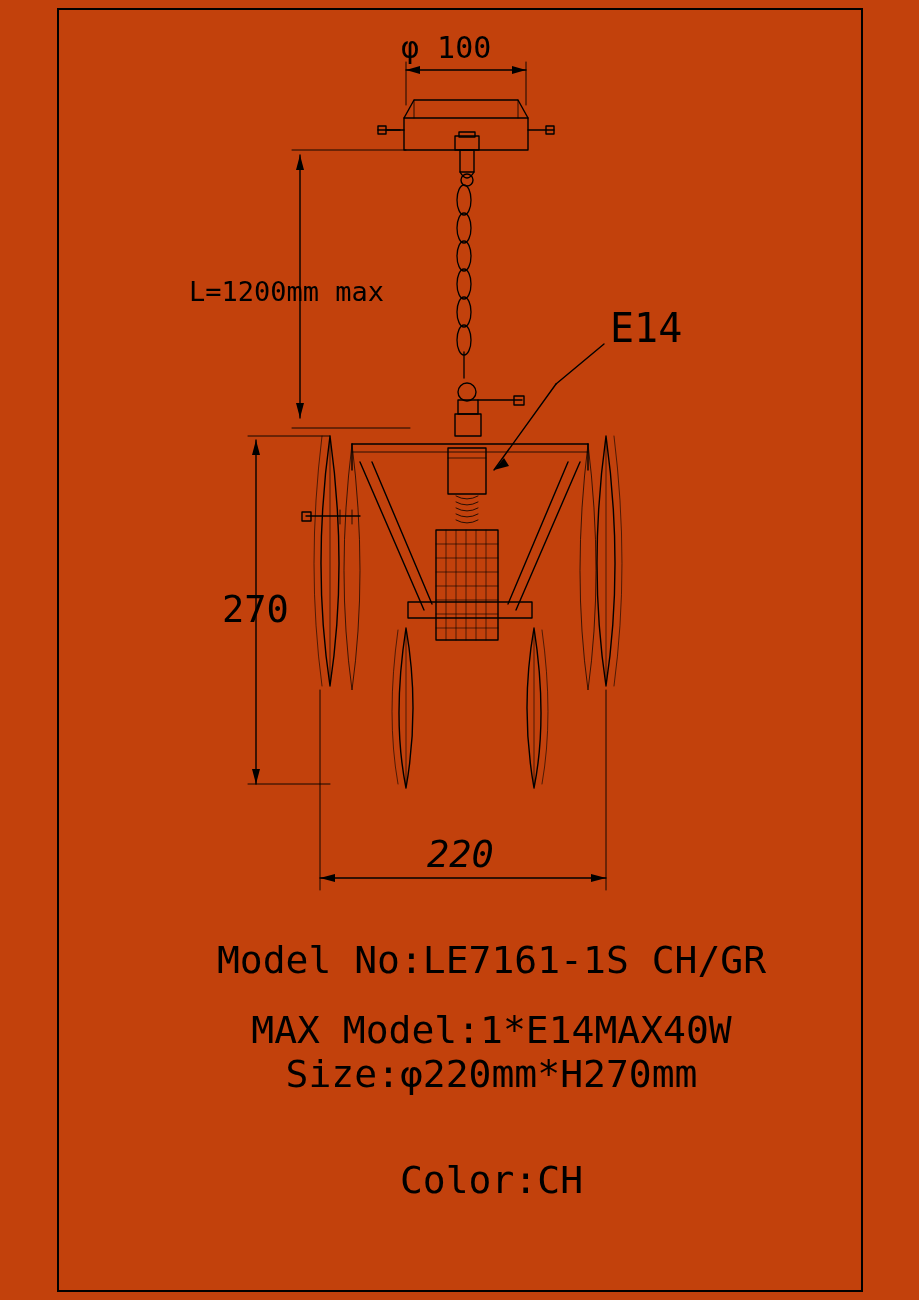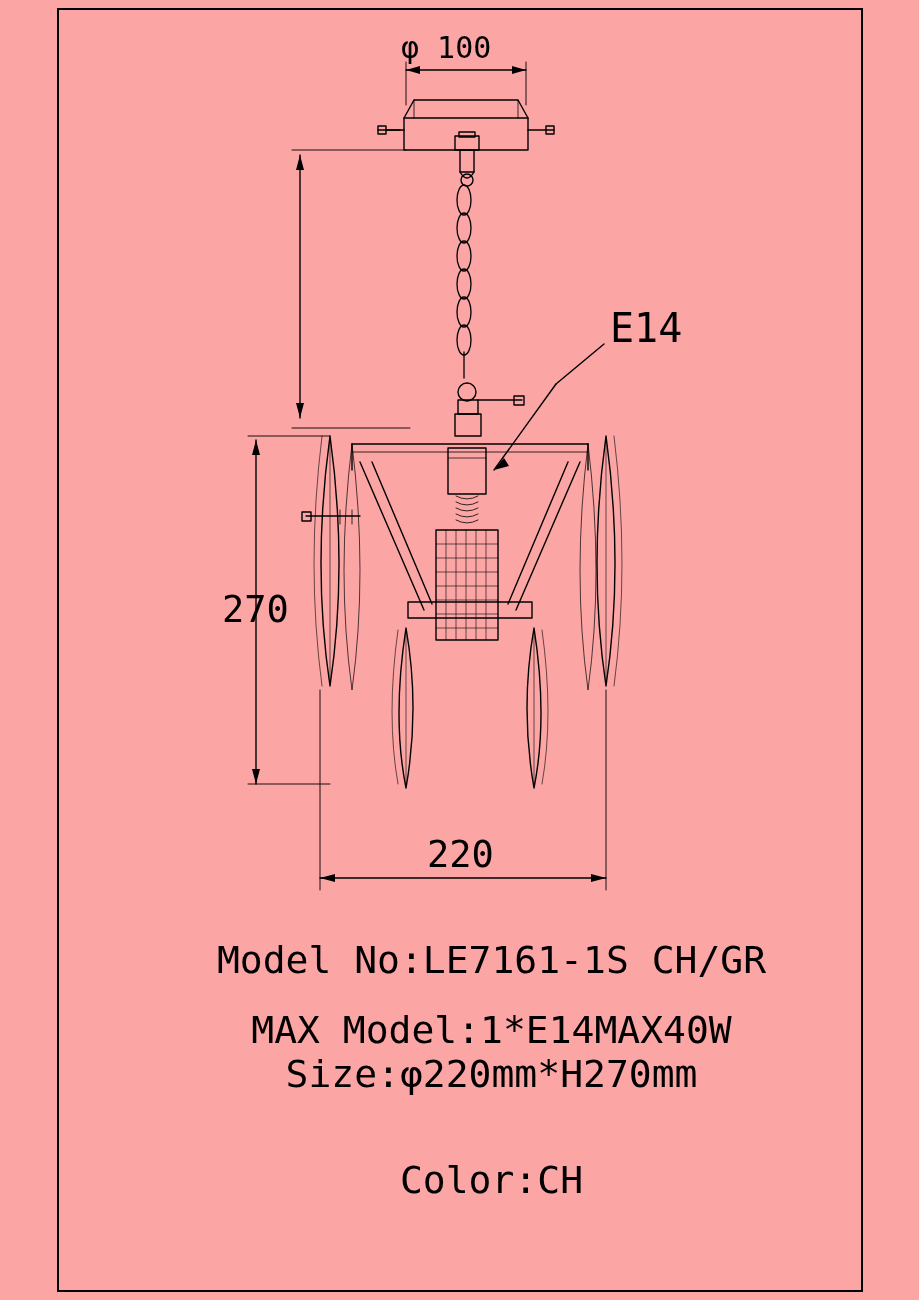--- a/index.html
+++ b/index.html
@@ -7,21 +7,21 @@
     padding: 0;
     background: #ffffff;
   }
   body {
     font-family: "DejaVu Sans Mono", monospace;
   }
   #sheet {
     position: relative;
     width: 919px;
     height: 1300px;
-    background: #fca5a5;
+    background: #c2410c;
     overflow: hidden;
   }
   .frame {
     position: absolute;
     left: 57px;
     top: 8px;
     width: 806px;
     height: 1284px;
     border: 2px solid #000000;
     box-sizing: border-box;
@@ -183,24 +183,25 @@
       <line x1="606" y1="690" x2="606" y2="890" stroke-width="0.9"></line>
 
       <line x1="604" y1="344" x2="556" y2="384"></line>
       <line x1="556" y1="384" x2="494" y2="470"></line>
       <path d="M494 470 L504 458 L509 466 Z" fill="#000" stroke="none"></path>
     </g>
   </svg>
 
   <div class="txt" style="left:401px; top:30px; font-size:30px;">φ 100</div>
 
+  <div class="txt" style="left:189px; top:276px; font-size:27px;">L=1200mm max</div>
 
   <div class="txt" style="left:222px; top:588px; font-size:37px;">270</div>
 
-  <div class="txt" style="left:427px; top:833px; font-size:37px;">220</div>
+  <div class="txt" style="left:427px; top:833px; font-size:37px;font-style:italic;">220</div>
 
   <div class="txt" style="left:610px; top:305px; font-size:40px;">E14</div>
 
   <div class="spec" style="top:938px; font-size:38px;">Model No:LE7161-1S CH/GR</div>
   <div class="spec" style="top:1008px; font-size:38px;">MAX Model:1*E14MAX40W</div>
   <div class="spec" style="top:1052px; font-size:38px;">Size:φ220mm*H270mm</div>
   <div class="spec" style="top:1158px; font-size:38px;">Color:CH</div>
 
 </div>
 

